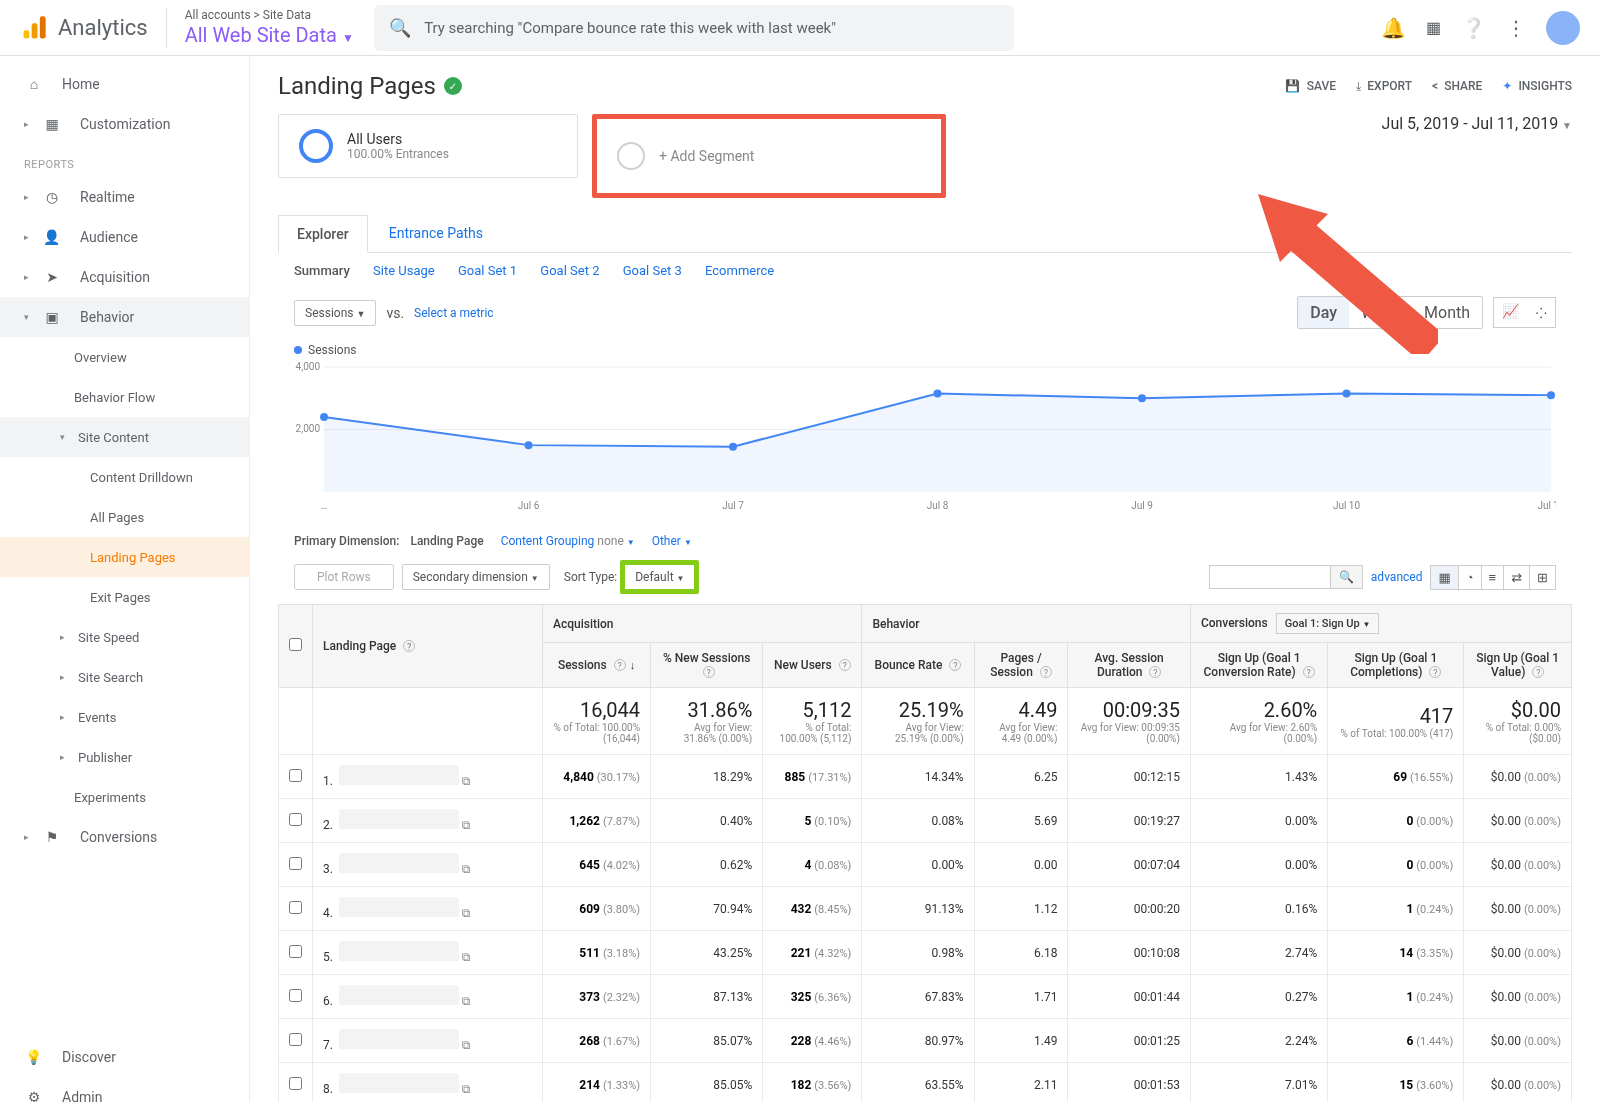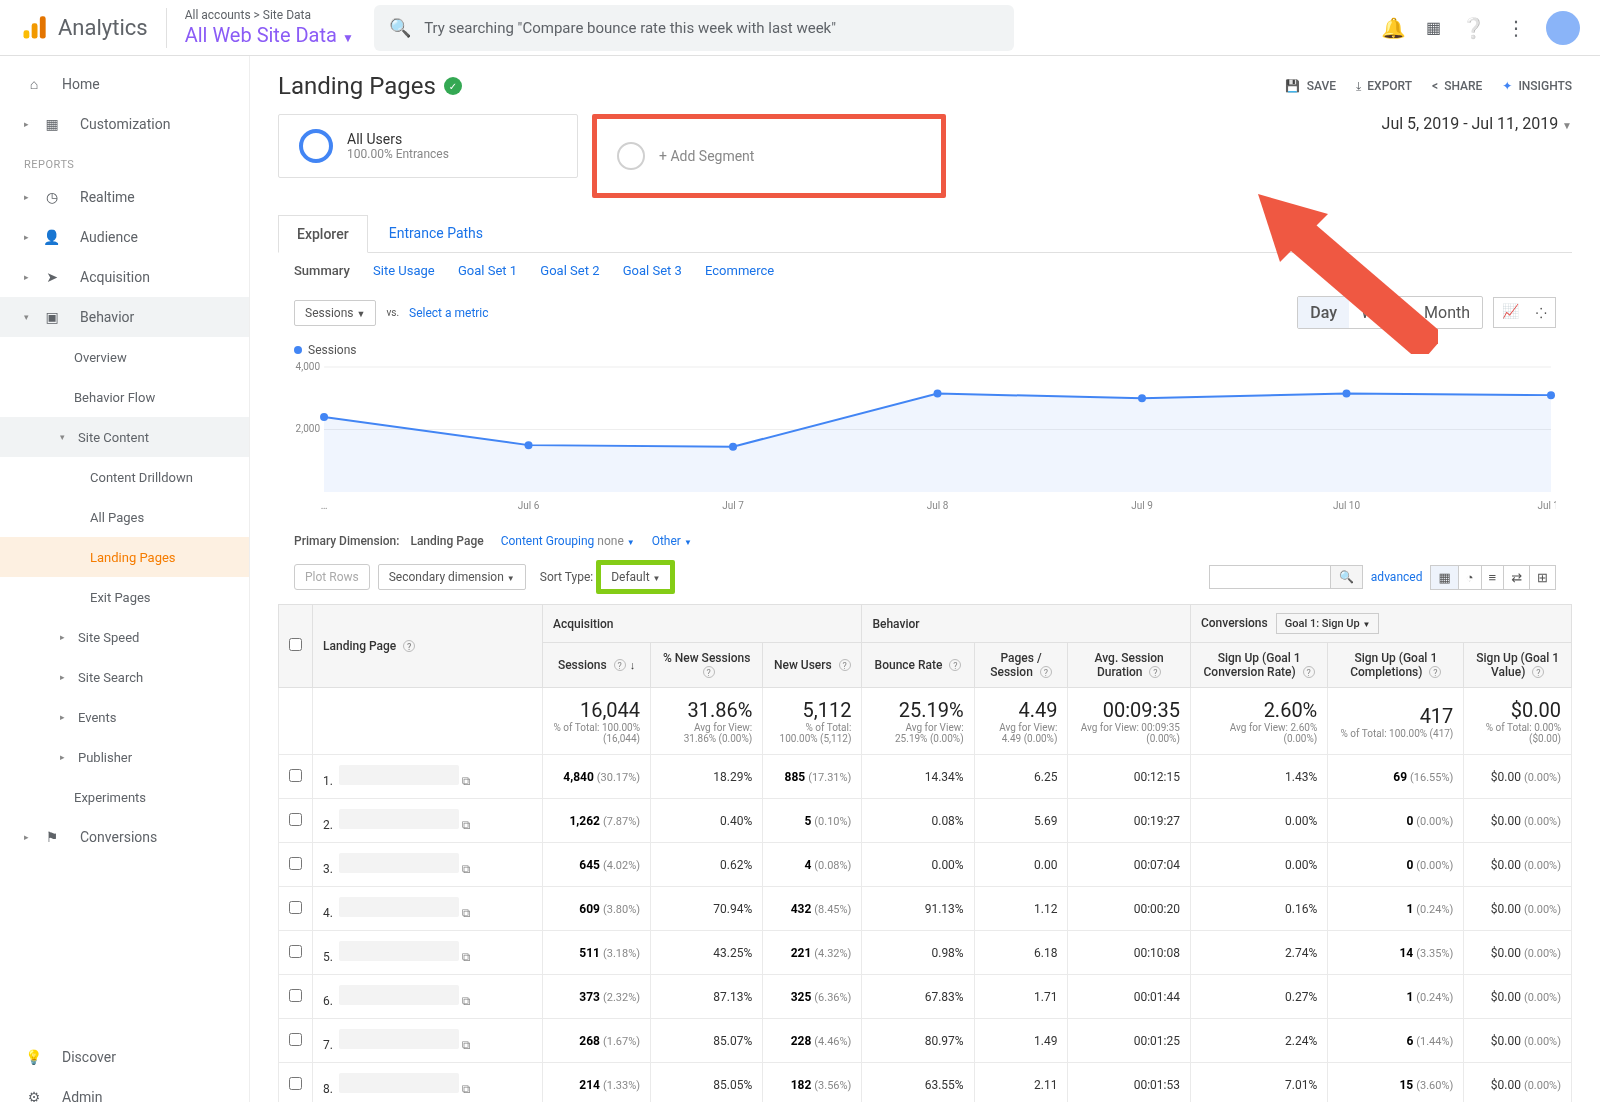--- a/index.html
+++ b/index.html
@@ -72,21 +72,21 @@
 .dot { width: 8px; height: 8px; background: #4285f4; border-radius: 50%; display: inline-block; margin-right: 6px; }
 .chart-wrap { padding: 0 16px; }
 .chart { width: 100%; height: 160px; }
 
 .dim-row { padding: 14px 16px 6px 16px; font-size: 12px; color: #555; }
 .dim-row .lbl { font-weight: 500; margin-right: 8px; }
 .dim-row .val { font-weight: 500; margin-right: 14px; }
 .dim-row .dd { color: #1a73e8; margin-right: 14px; cursor: pointer; }
 
 .ctrl2-row { display: flex; align-items: center; padding: 6px 16px 10px 16px; font-size: 12px; color: #555; }
-.plot-rows { border: 1px solid #ccc; padding: 5px 10px; border-radius: 3px; color: #aaa; margin-right: 8px; }
+.plot-rows { border: 1px solid #ccc; padding: 5px 22px; border-radius: 3px; color: #aaa; margin-right: 8px; }
 .sec-dim { border: 1px solid #ccc; padding: 5px 10px; border-radius: 2px; margin-right: 14px; cursor: pointer; }
 .sort-dd { border: 5px solid #84cc16; padding: 5px 10px; border-radius: 2px; cursor: pointer; }
 .ctrl2-right { margin-left: auto; display: flex; align-items: center; gap: 8px; }
 .tbl-search { display: flex; border: 1px solid #ccc; }
 .tbl-search input { border: none; padding: 4px 6px; width: 120px; outline: none; font-size: 12px; }
 .tbl-search .sbtn { background: #f5f5f5; border-left: 1px solid #ccc; padding: 4px 8px; cursor: pointer; }
 .adv { color: #1a73e8; cursor: pointer; }
 .view-group { display: flex; border: 1px solid #ccc; }
 .view-btn { padding: 4px 7px; border-right: 1px solid #ccc; cursor: pointer; font-size: 13px; }
 .view-btn:last-child { border-right: none; }
@@ -273,21 +273,21 @@
       <span class="subtab active">Summary</span>
       <span class="subtab">Site Usage</span>
       <span class="subtab">Goal Set 1</span>
       <span class="subtab">Goal Set 2</span>
       <span class="subtab">Goal Set 3</span>
       <span class="subtab">Ecommerce</span>
     </div>
 
     <div class="controls-row">
       <span class="metric-dd"><span>Sessions</span> <span style="font-size:9px;">▼</span></span>
-      <span style="margin-right:10px;font-size:10px;">vs.</span>
+      <span style="margin-right:10px;font-size:14px;">vs.</span>
       <span class="select-metric">Select a metric</span>
       <div class="time-group">
         <span class="time-btn active">Day</span>
         <span class="time-btn">Week</span>
         <span class="time-btn">Month</span>
       </div>
       <div class="chart-type">
         <span class="ct-btn">📈</span>
         <span class="ct-btn">⁘</span>
       </div>

